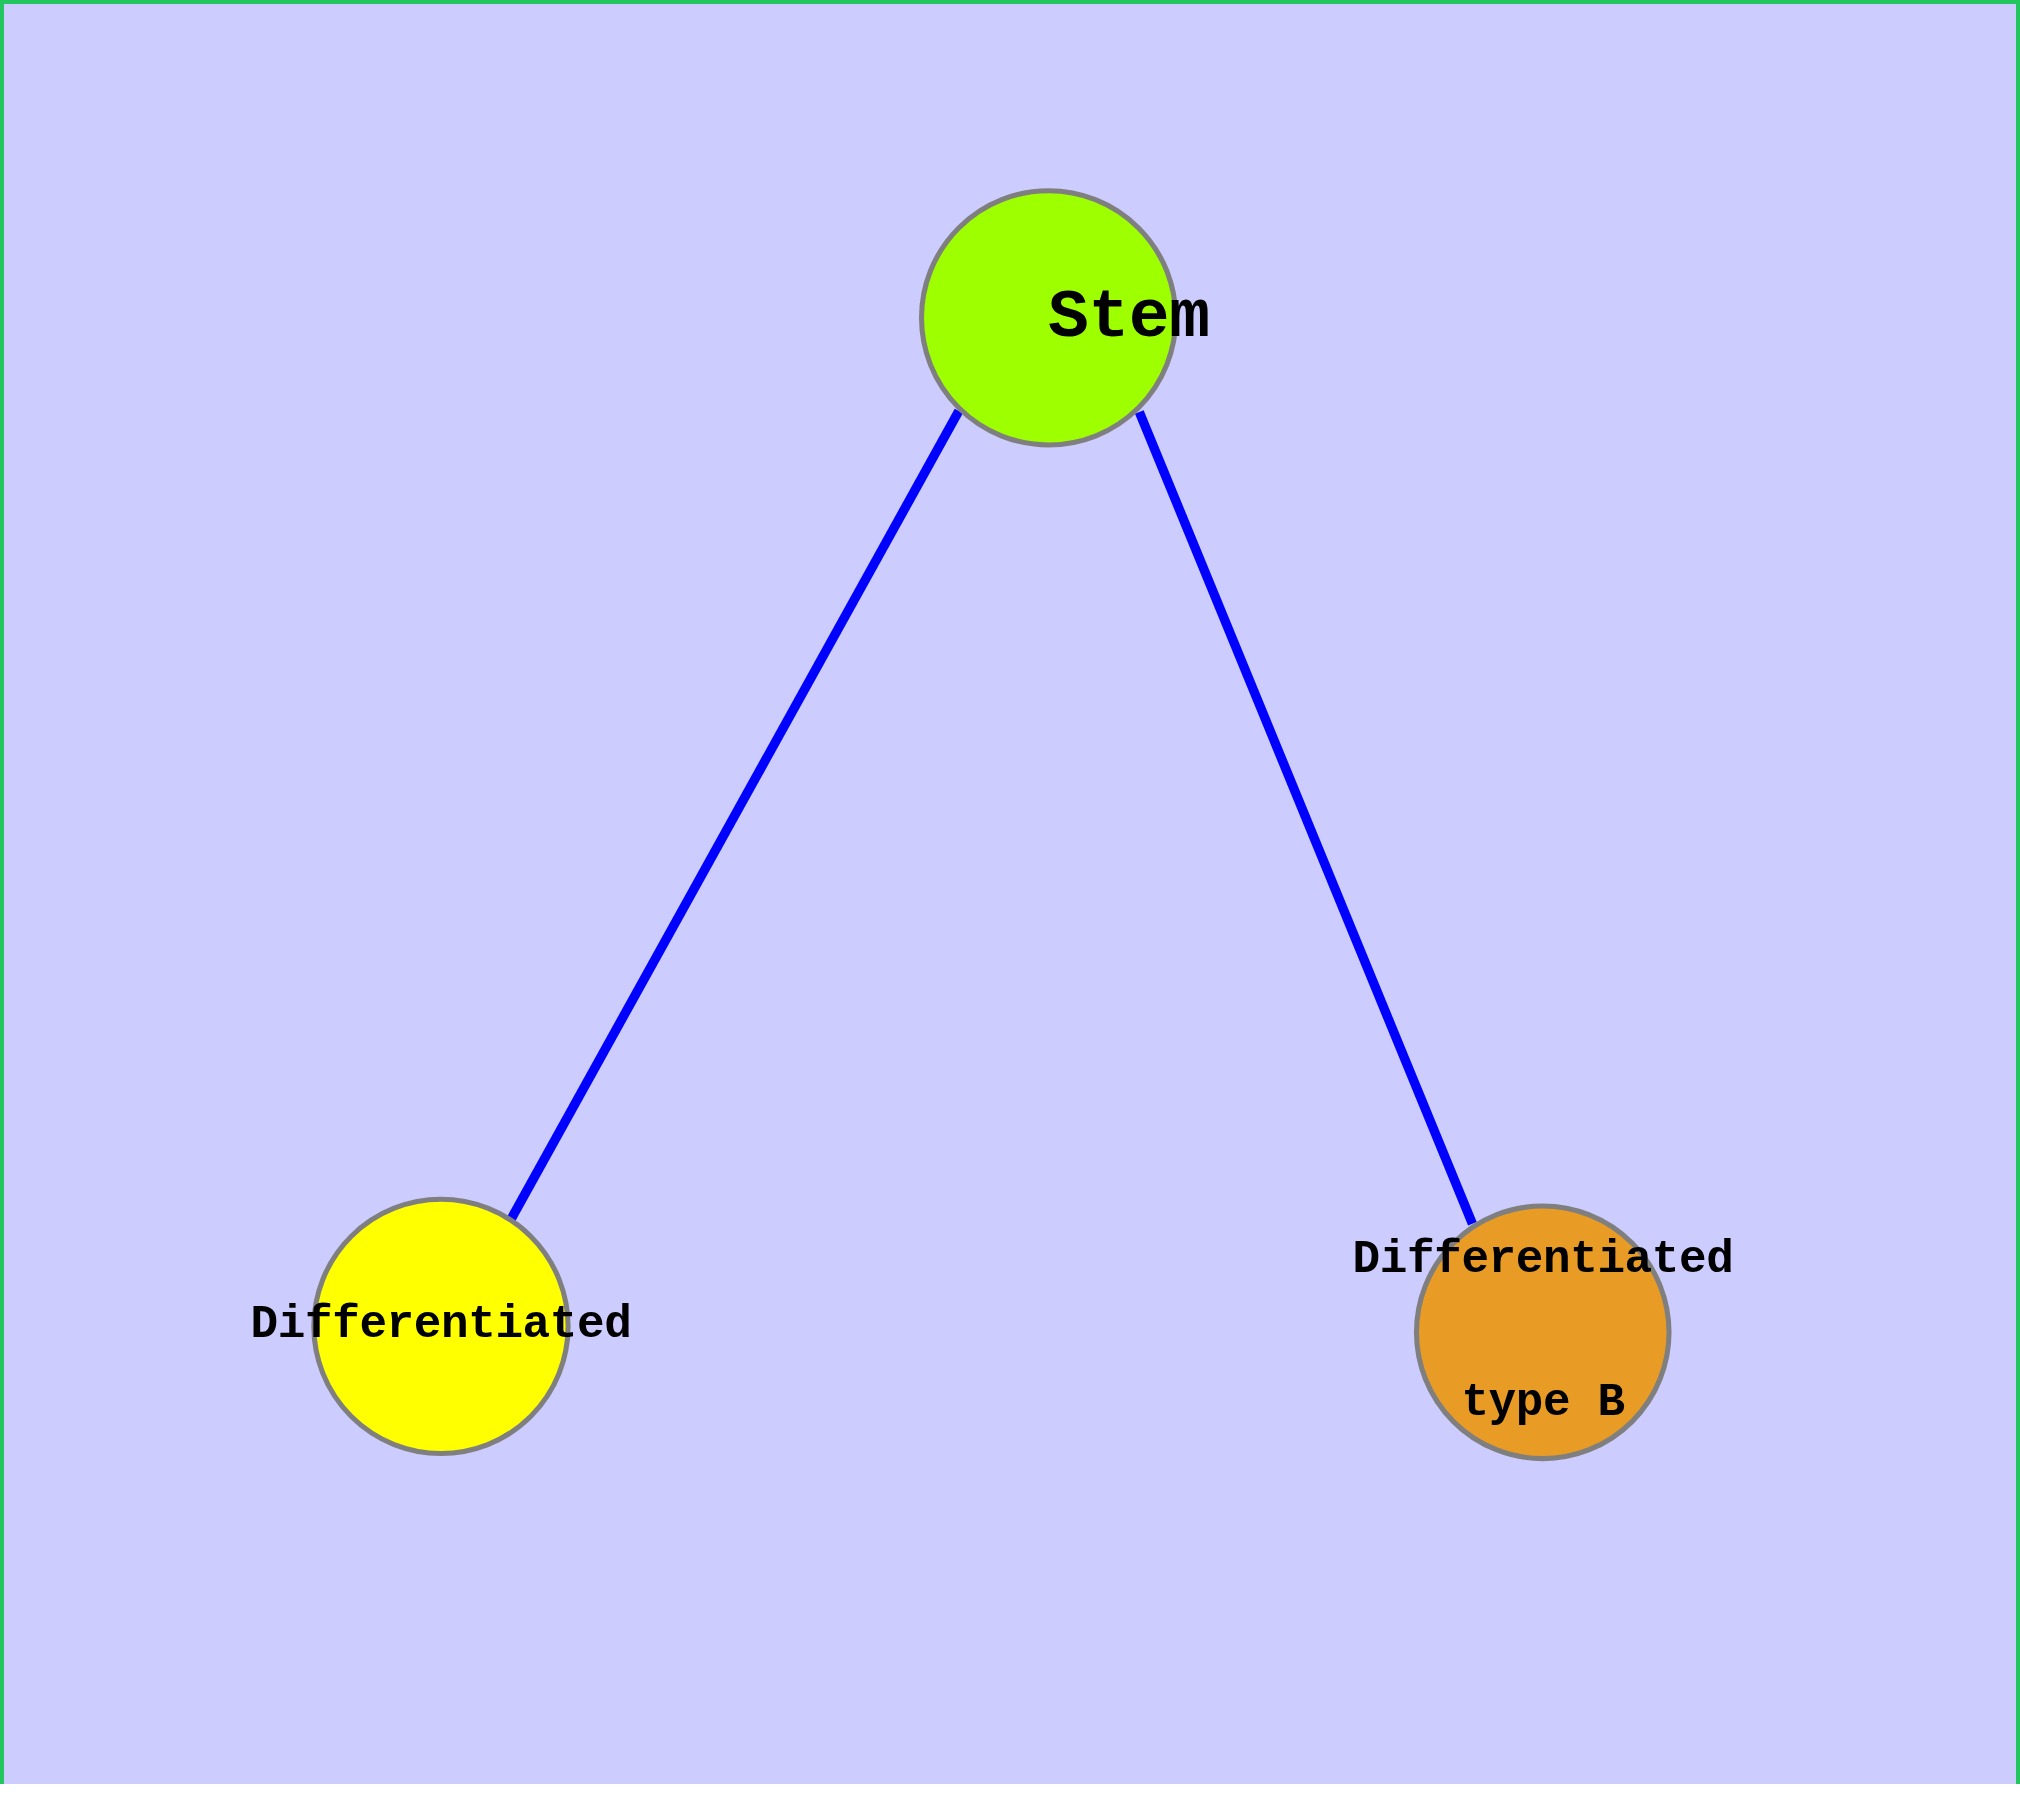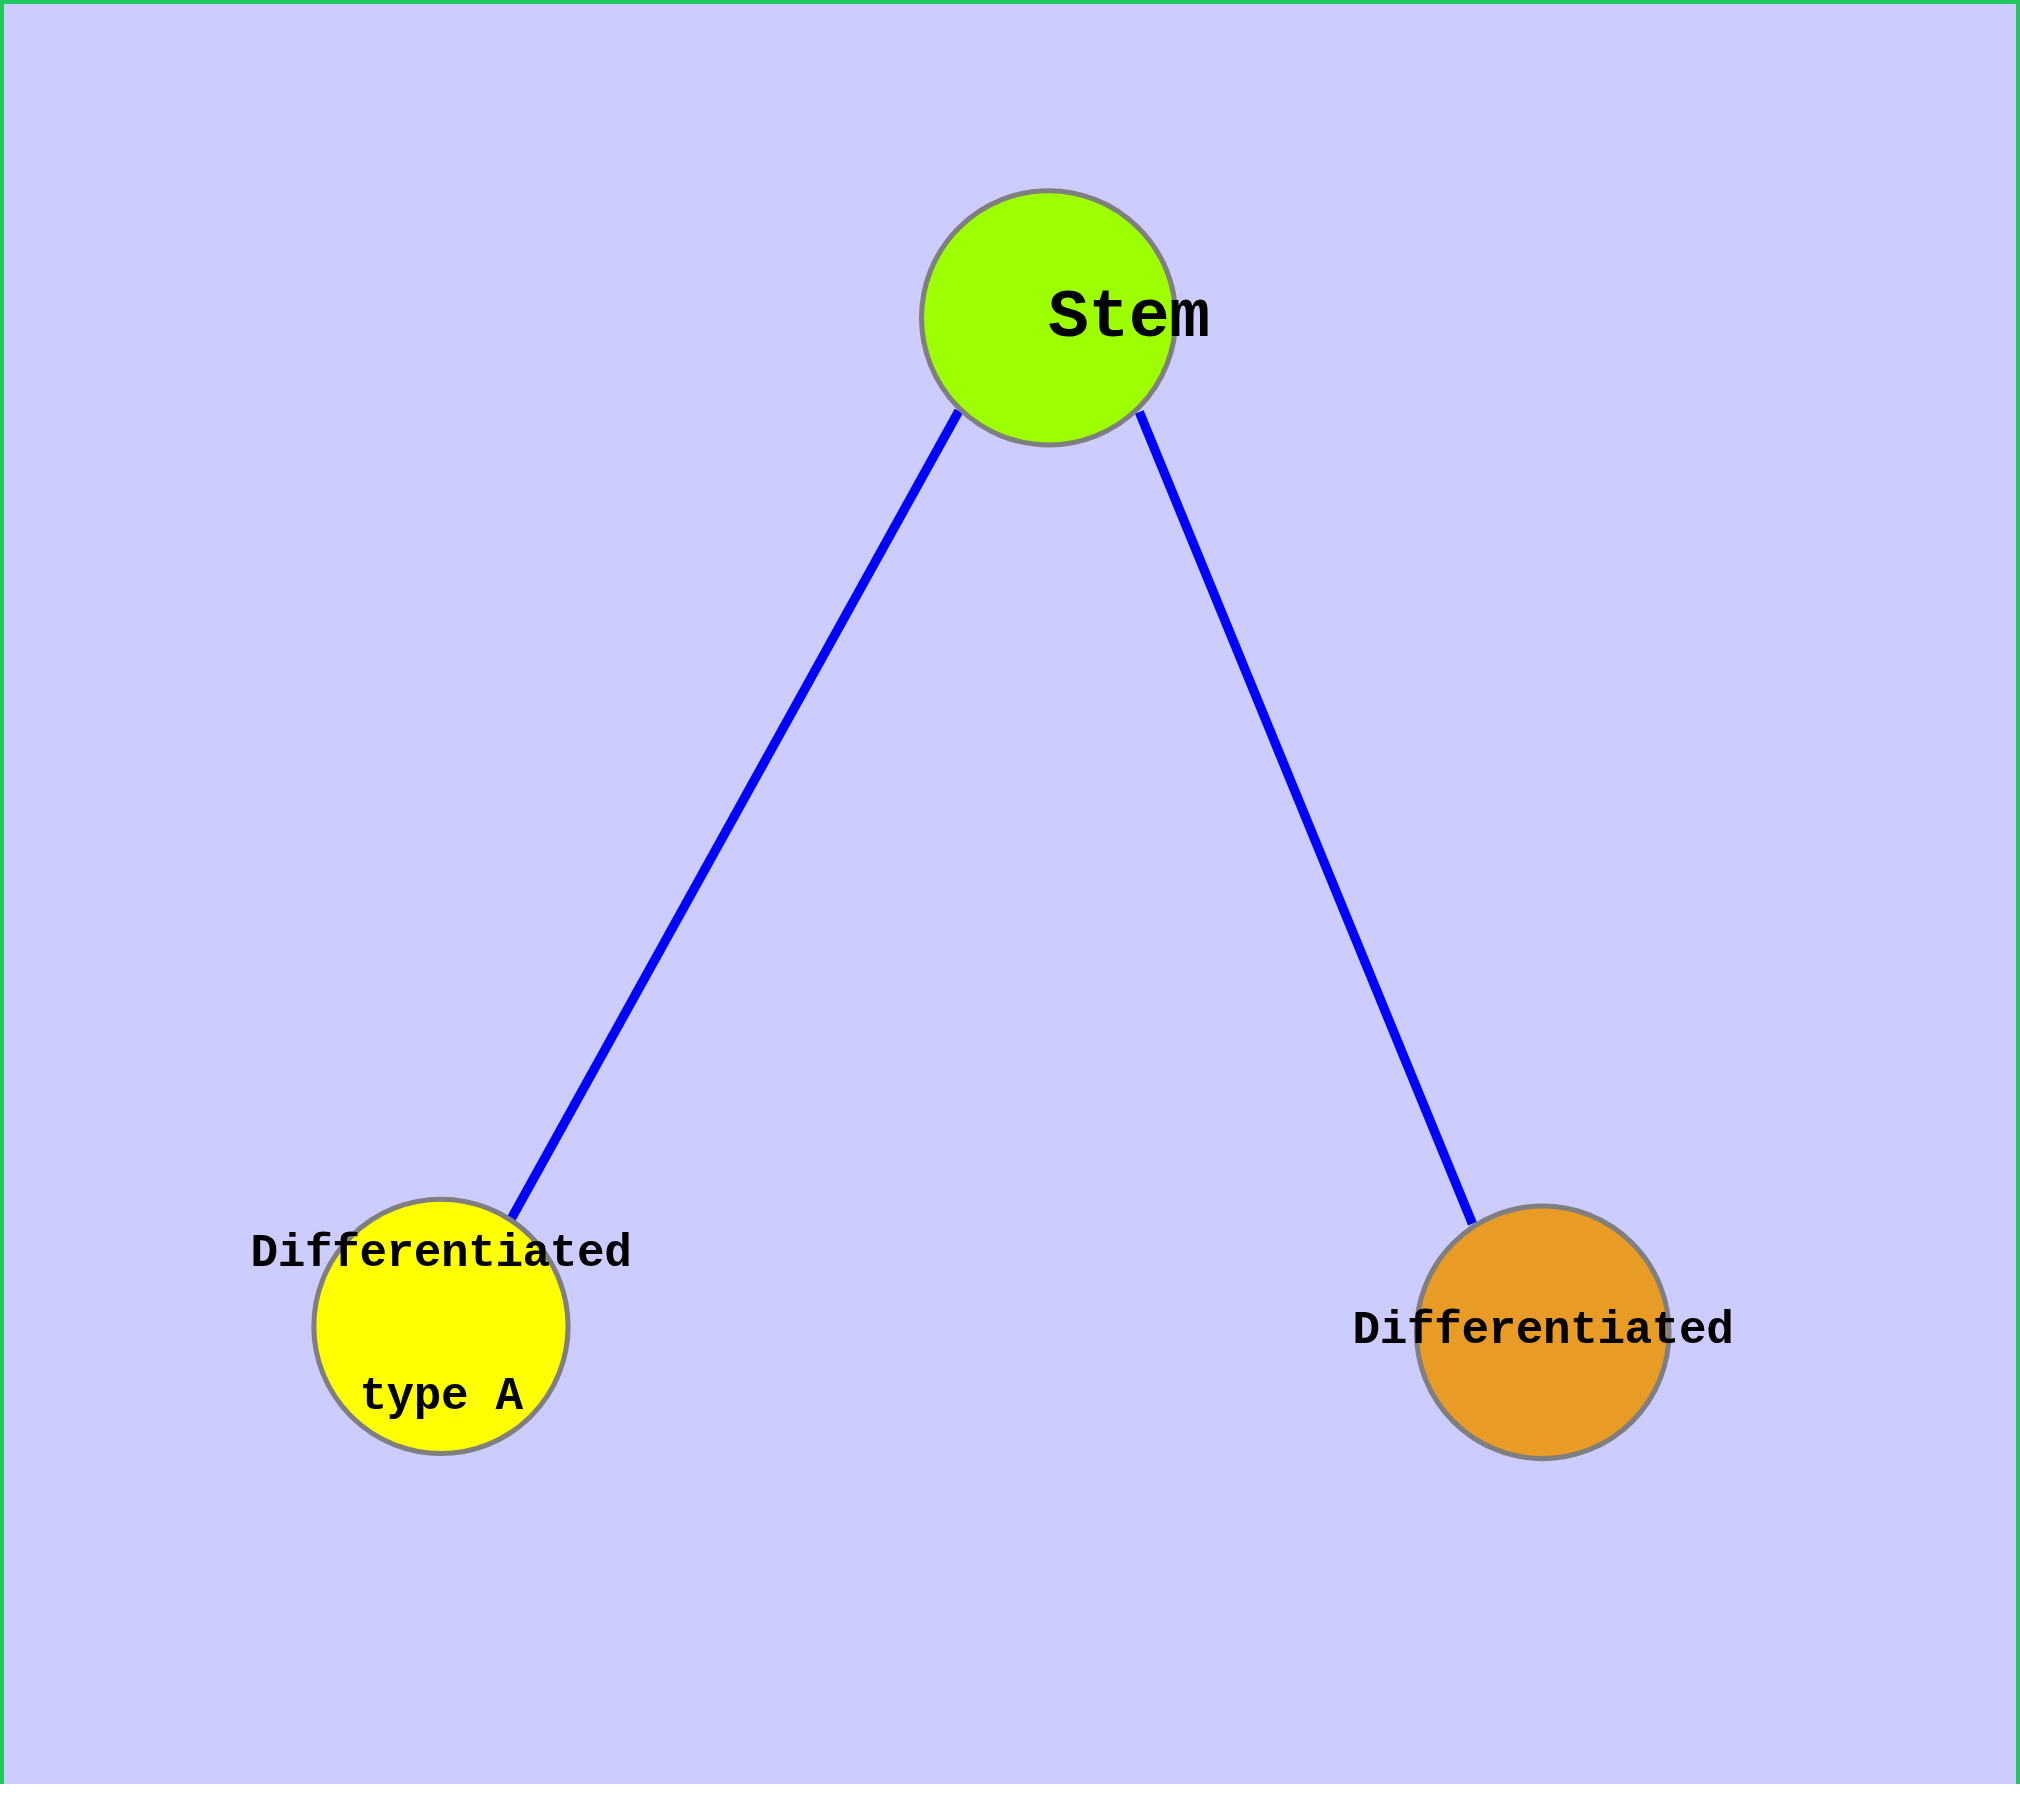--- a/index.html
+++ b/index.html
@@ -77,20 +77,20 @@
       <circle class="node-circle" cx="1820" cy="1572" r="149" fill="#e89c25"></circle>
     </g>
   </svg>
 
   <div class="node-label label-stem" style="left:1048px; top:318px; transform:translate(-50%,-50%);">
     <span>Stem</span>
   </div>
 
   <div class="node-label label-child" style="left:441px; top:1326px; transform:translate(-50%,-50%);">
     <div>Differentiated</div>
-    <div>type A</div>
   </div>
 
   <div class="node-label label-child" style="left:1543px; top:1332px; transform:translate(-50%,-50%);">
     <div>Differentiated</div>
+    <div>type B</div>
   </div>
 </div>
 
 
 </body></html>

